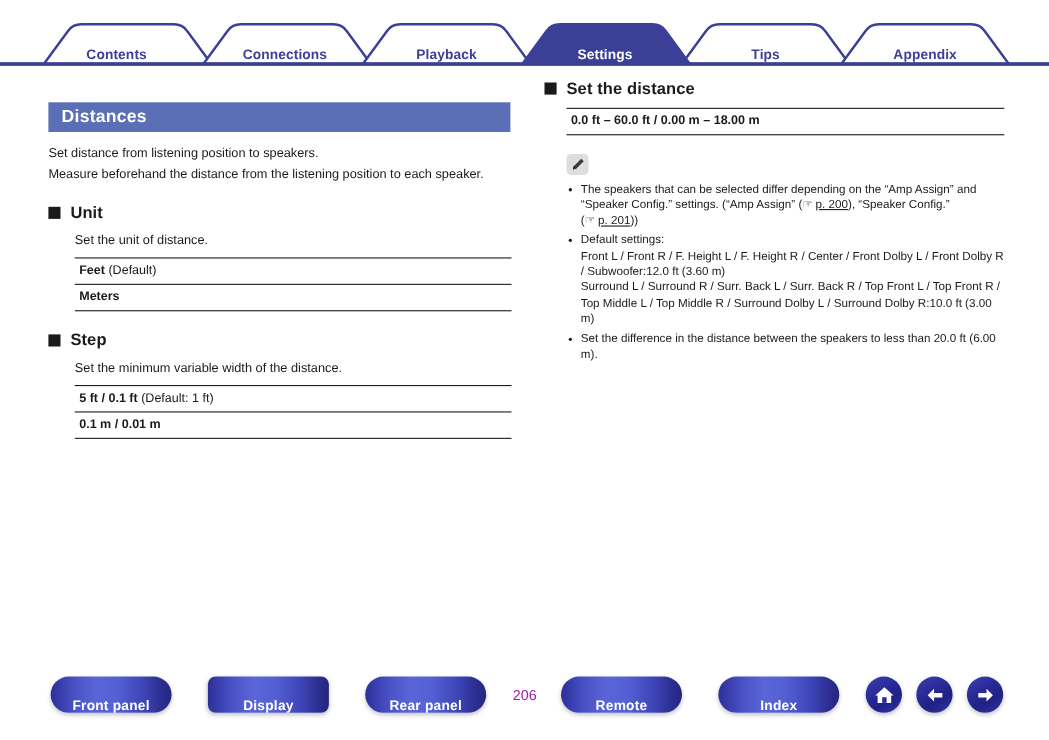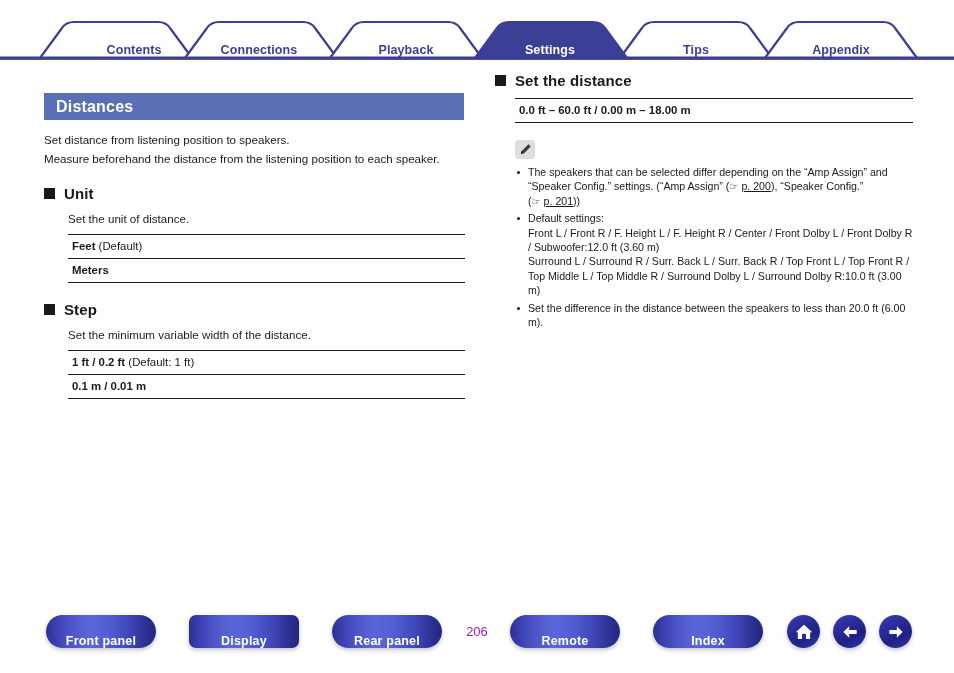--- a/index.html
+++ b/index.html
@@ -260,21 +260,21 @@
       <path d="M 185,40 L 207,10 Q 211,4 219,4 L 303,4 Q 311,4 315,10 L 337,40"></path>
       <path d="M 330,40 L 352,10 Q 356,4 364,4 L 448,4 Q 456,4 460,10 L 482,40"></path>
       <path d="M 620,40 L 642,10 Q 646,4 654,4 L 738,4 Q 746,4 750,10 L 772,40"></path>
       <path d="M 765,40 L 787,10 Q 791,4 799,4 L 883,4 Q 891,4 895,10 L 917,40"></path>
     </g>
 
     <path d="M 475,40 L 497,10 Q 501,4 509,4 L 593,4 Q 601,4 605,10 L 627,40 Z" fill="#3b3f96" stroke="#3b3f96" stroke-width="2.2"></path>
 
     <rect x="0" y="38.5" width="954" height="3.4" fill="#3b3f96"></rect>
   </svg>
-  <div class="tab-label" style="left:84px;  width:100px;">Contents</div>
+  <div class="tab-label" style="left:56px;  width:100px;">Contents</div>
   <div class="tab-label" style="left:207px; width:104px;">Connections</div>
   <div class="tab-label" style="left:356px; width:100px;">Playback</div>
   <div class="tab-label active" style="left:500px; width:100px;">Settings</div>
   <div class="tab-label" style="left:646px; width:100px;">Tips</div>
   <div class="tab-label" style="left:791px; width:100px;">Appendix</div>
 </div>
 
 <div id="columns">
 
   <div id="col-left">
@@ -302,21 +302,21 @@
       </div>
     </div>
 
     <div class="sq-head">
       <div class="sq"></div>
       <div class="sq-text">Step</div>
     </div>
     <div class="sub-desc">Set the minimum variable width of the distance.</div>
     <div class="opt-table">
       <div class="opt-row">
-        <span class="b">1 ft / 0.2 ft</span><span class="n"> (Default: 1 ft)</span>
+        <span class="b">5 ft / 0.1 ft</span><span class="n"> (Default: 1 ft)</span>
       </div>
       <div class="opt-row">
         <span class="b">0.1 m / 0.01 m</span><span class="n"></span>
       </div>
     </div>
 
   </div>
 
   <div id="col-right">
 

